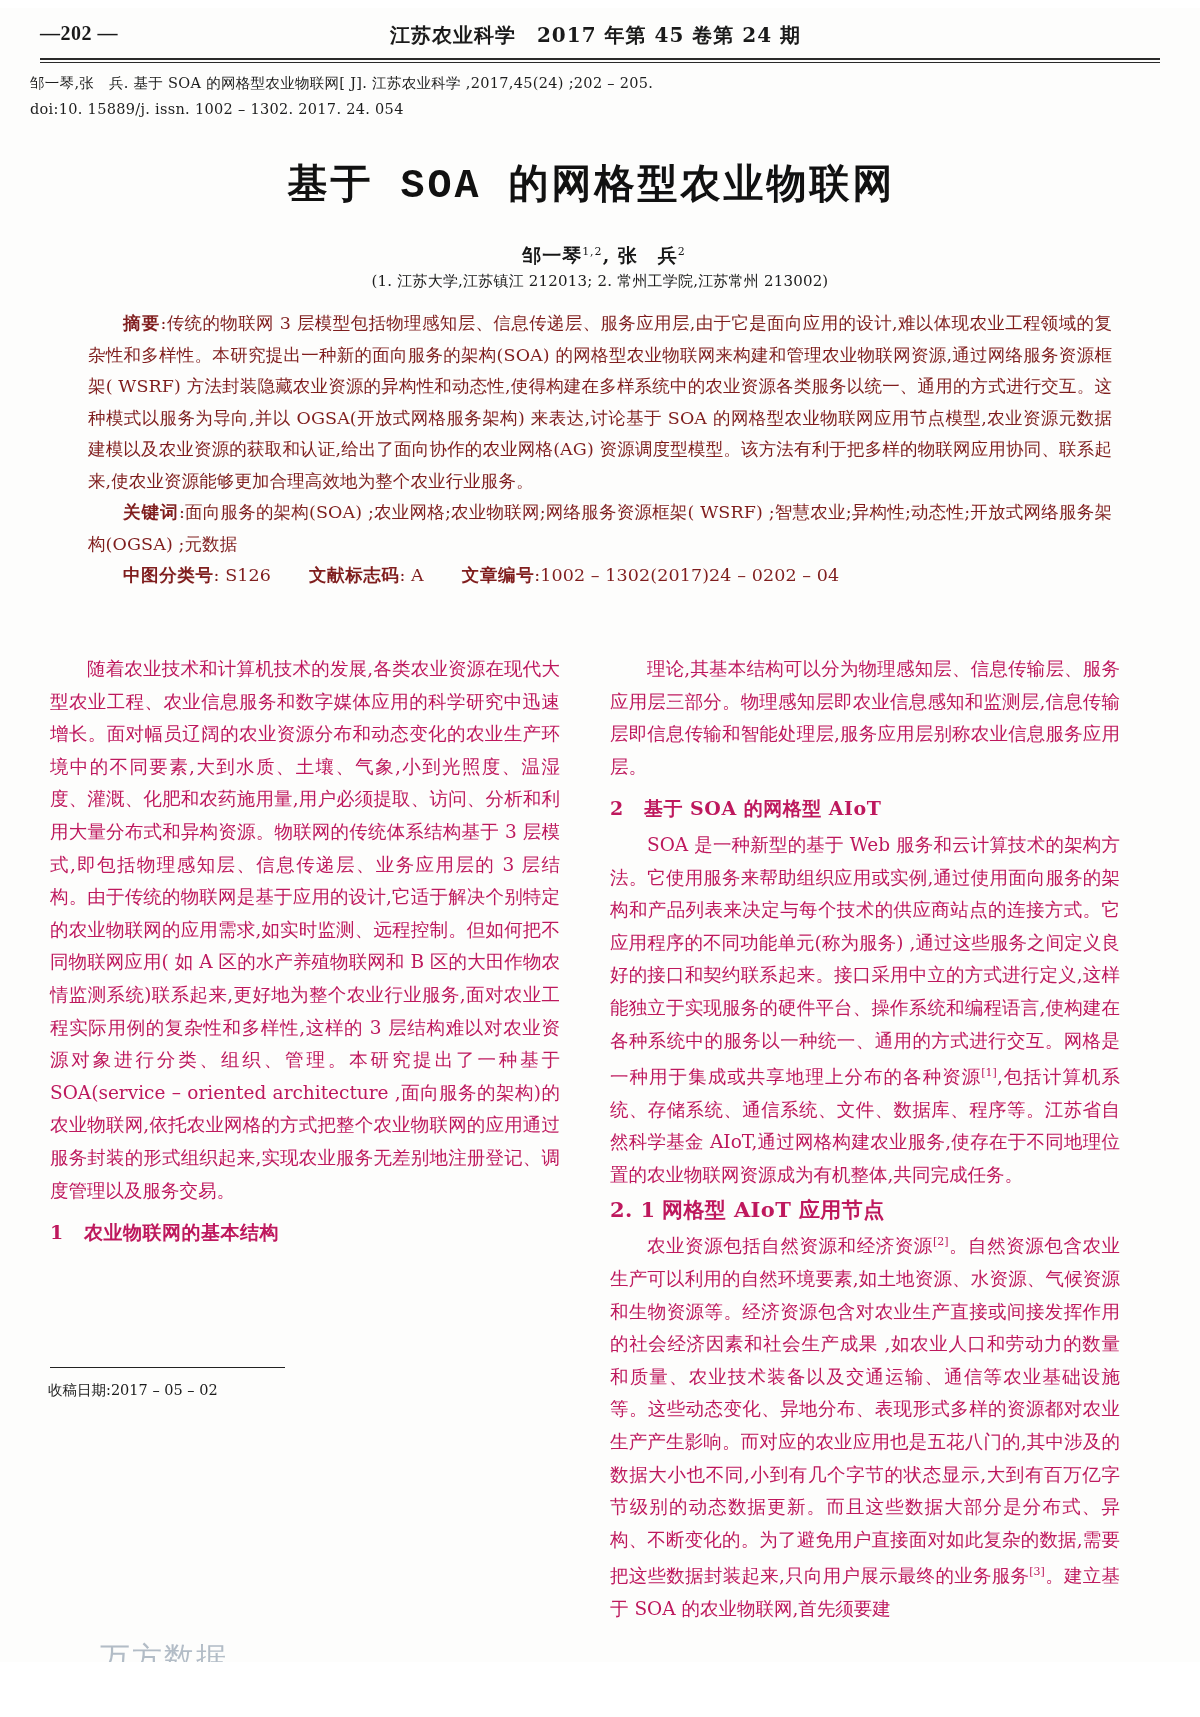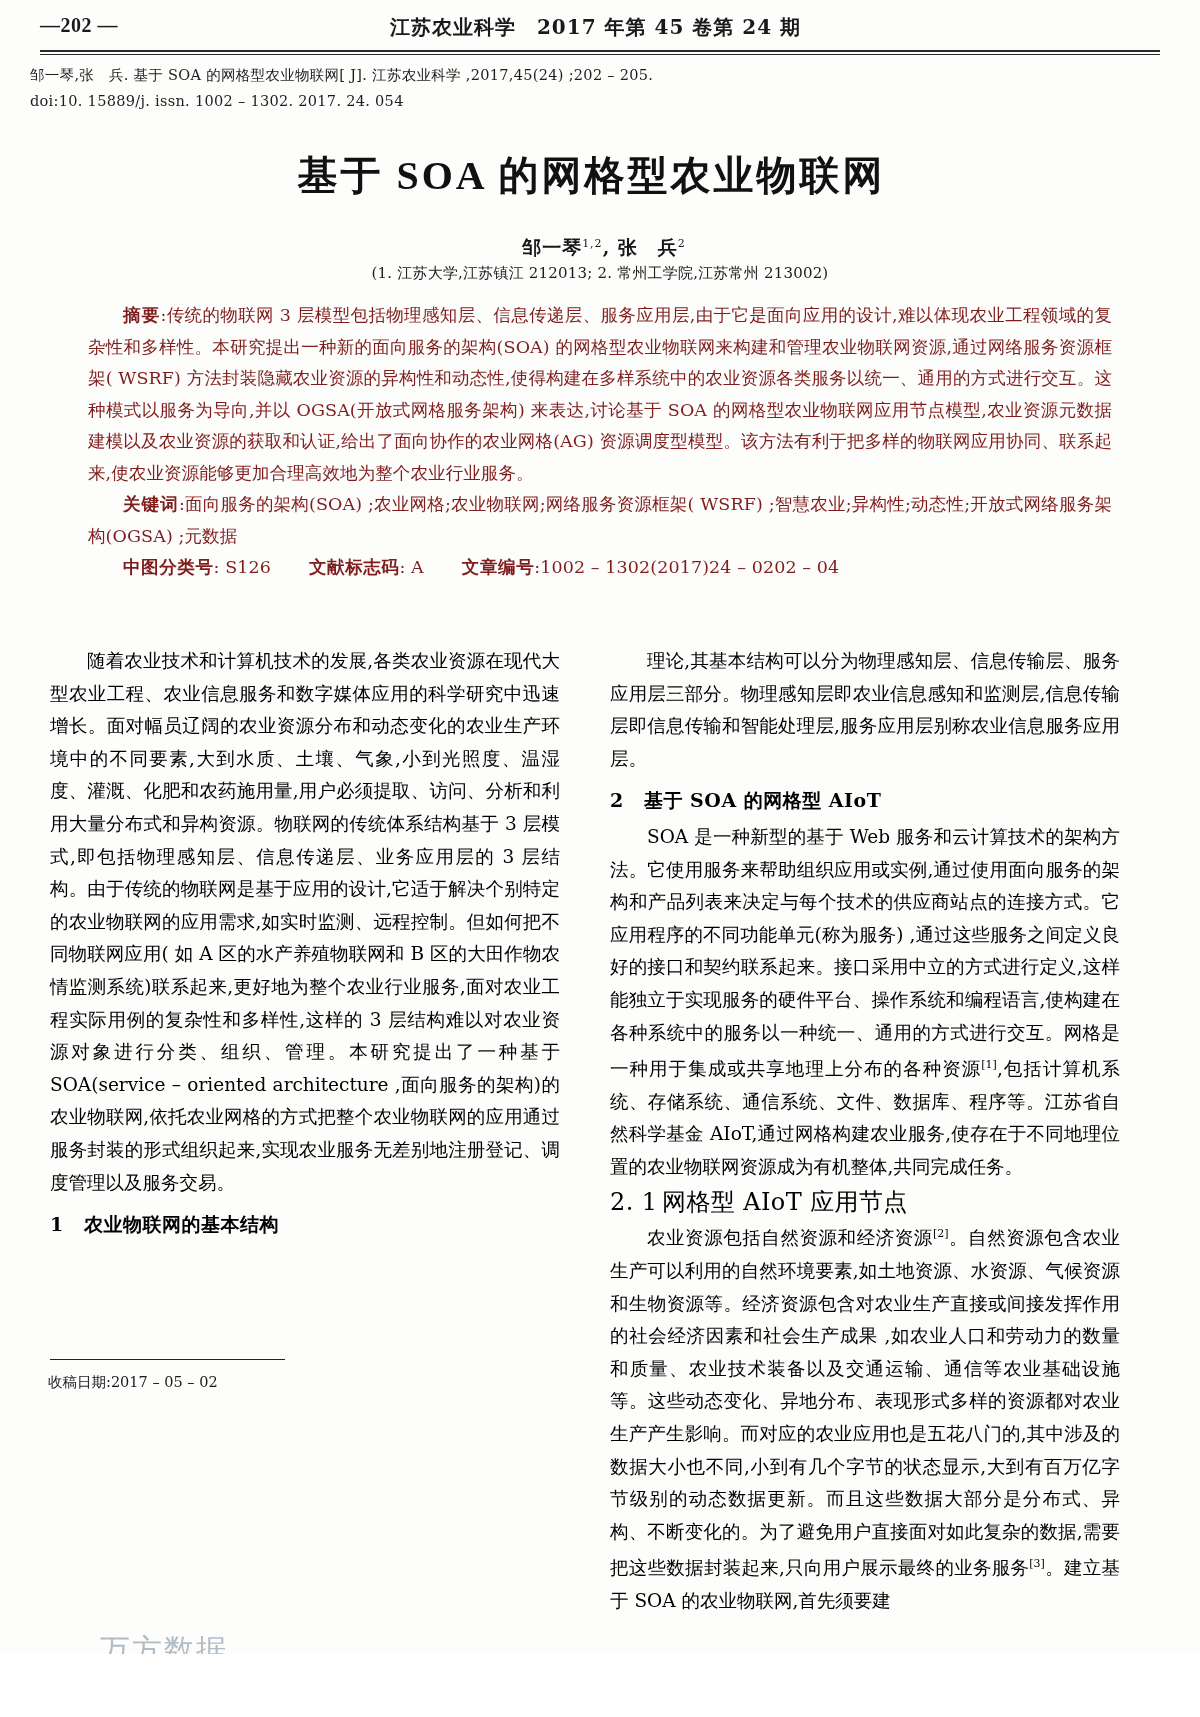--- a/index.html
+++ b/index.html
@@ -8,21 +8,21 @@
     background: #ffffff;
   }
   body {
     font-family: "DejaVu Serif", "Liberation Serif", serif;
     color: #1b1b1b;
   }
   .page {
     position: relative;
     width: 1200px;
     height: 1654px;
-    margin: 0 auto;
+    margin: 8px auto;
     background: #fdfdfc;
     overflow: hidden;
   }
 
   
   .runhead {
     position: absolute;
     left: 40px;
     right: 40px;
     top: 14px;
@@ -75,21 +75,21 @@
   
   .title {
     position: absolute;
     left: 0; right: 17px;
     top: 148px;
     text-align: center;
     font-size: 40px;
     font-weight: 700;
     letter-spacing: 3px;
     color: #111;
-    font-family: Liberation Serif, serif;
+    font-family: Liberation Mono, monospace;
   }
   .authors {
     position: absolute;
     left: 8px; right: 0;
     top: 235px;
     text-align: center;
     font-size: 19px;
     font-weight: 600;
     letter-spacing: 1px;
     color: #161616;
@@ -142,37 +142,37 @@
     height: 1020px;
   }
   .col {
     position: absolute;
     top: 0;
     width: 510px;
     font-size: 18.5px;
     line-height: 32.6px;
     text-align: justify;
     text-justify: inter-character;
-    color: #000000;
+    color: #be185d;
   }
   .col.left  { left: 10px; }
   .col.right { left: 570px; }
   .col p { margin: 0; text-indent: 2em; }
   .col h2 {
     margin: 9px 0 4px 0;
     font-size: 19px;
     font-weight: 700;
     letter-spacing: .5px;
     text-indent: 0;
   }
   .col h2 .num { display: inline-block; width: 34px; }
   .col h3 {
     margin: 2px 0 0 0;
-    font-size: 24px;
-    font-weight: 400;
+    font-size: 21px;
+    font-weight: 700;
     text-indent: 0;
     letter-spacing: .4px;
   }
   .col h3 .num { display: inline-block; width: 52px; }
   sup.ref { font-size: 11px; vertical-align: super; }
 
   
   .footrule {
     position: absolute;
     left: 50px;

